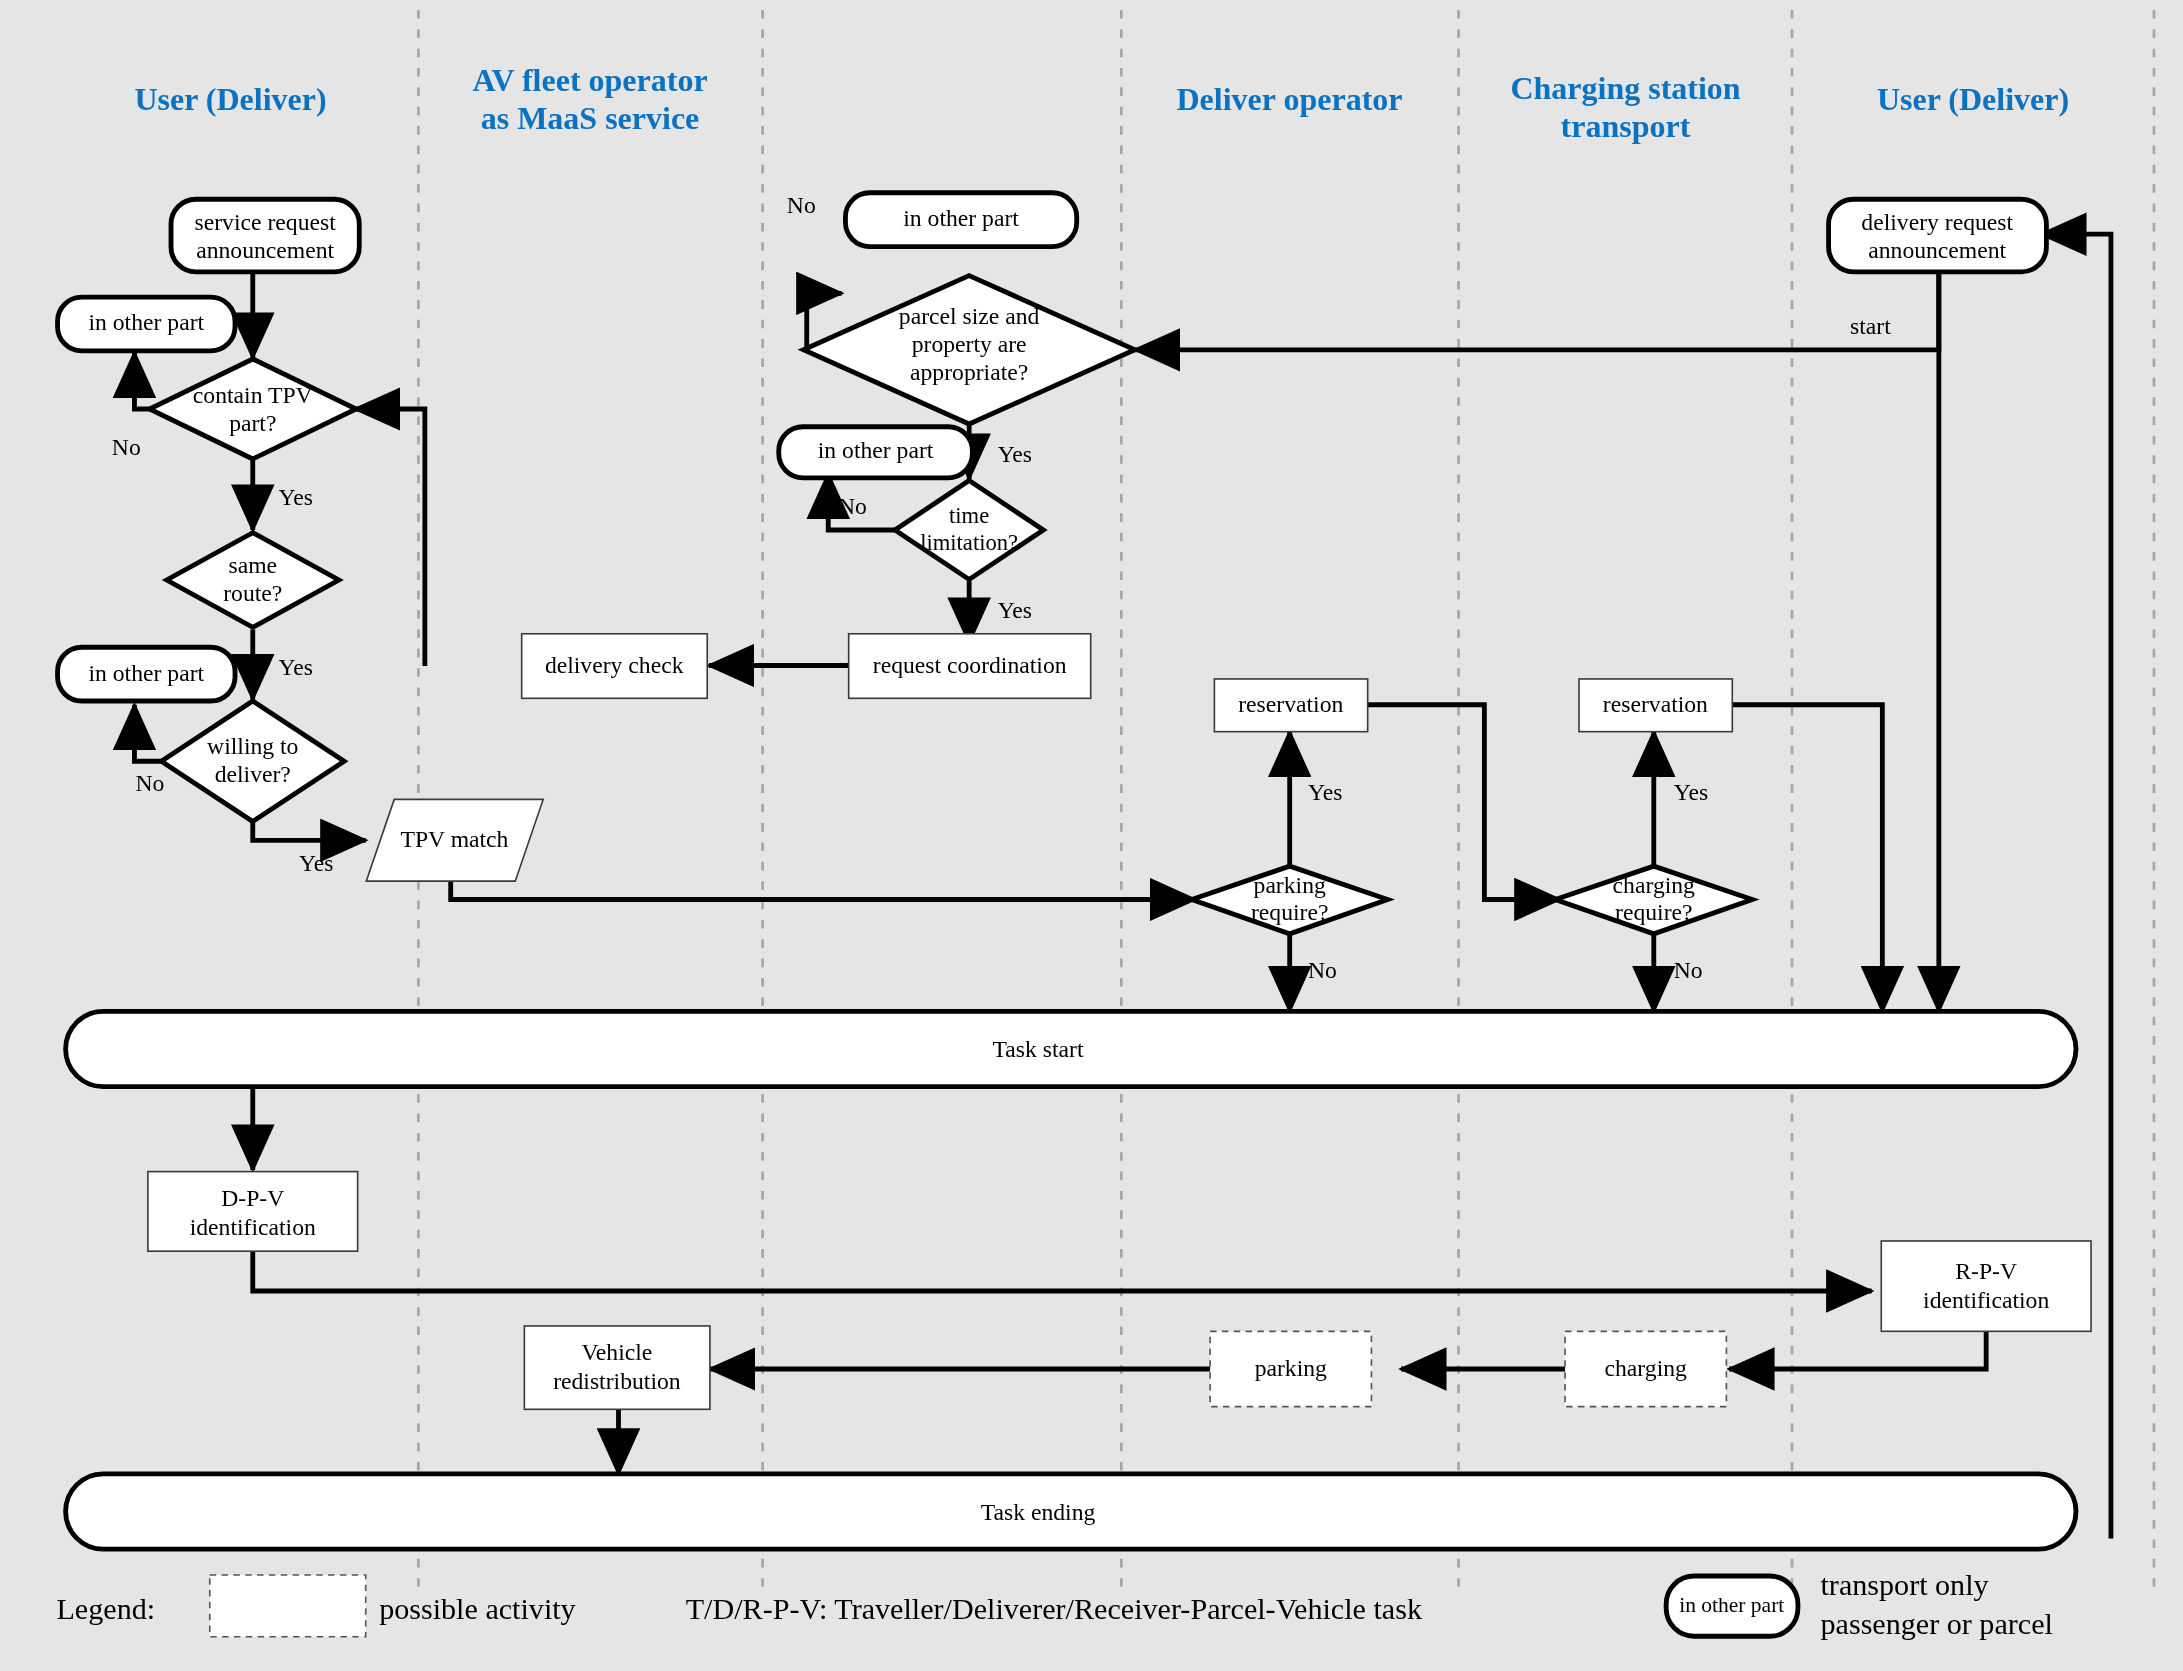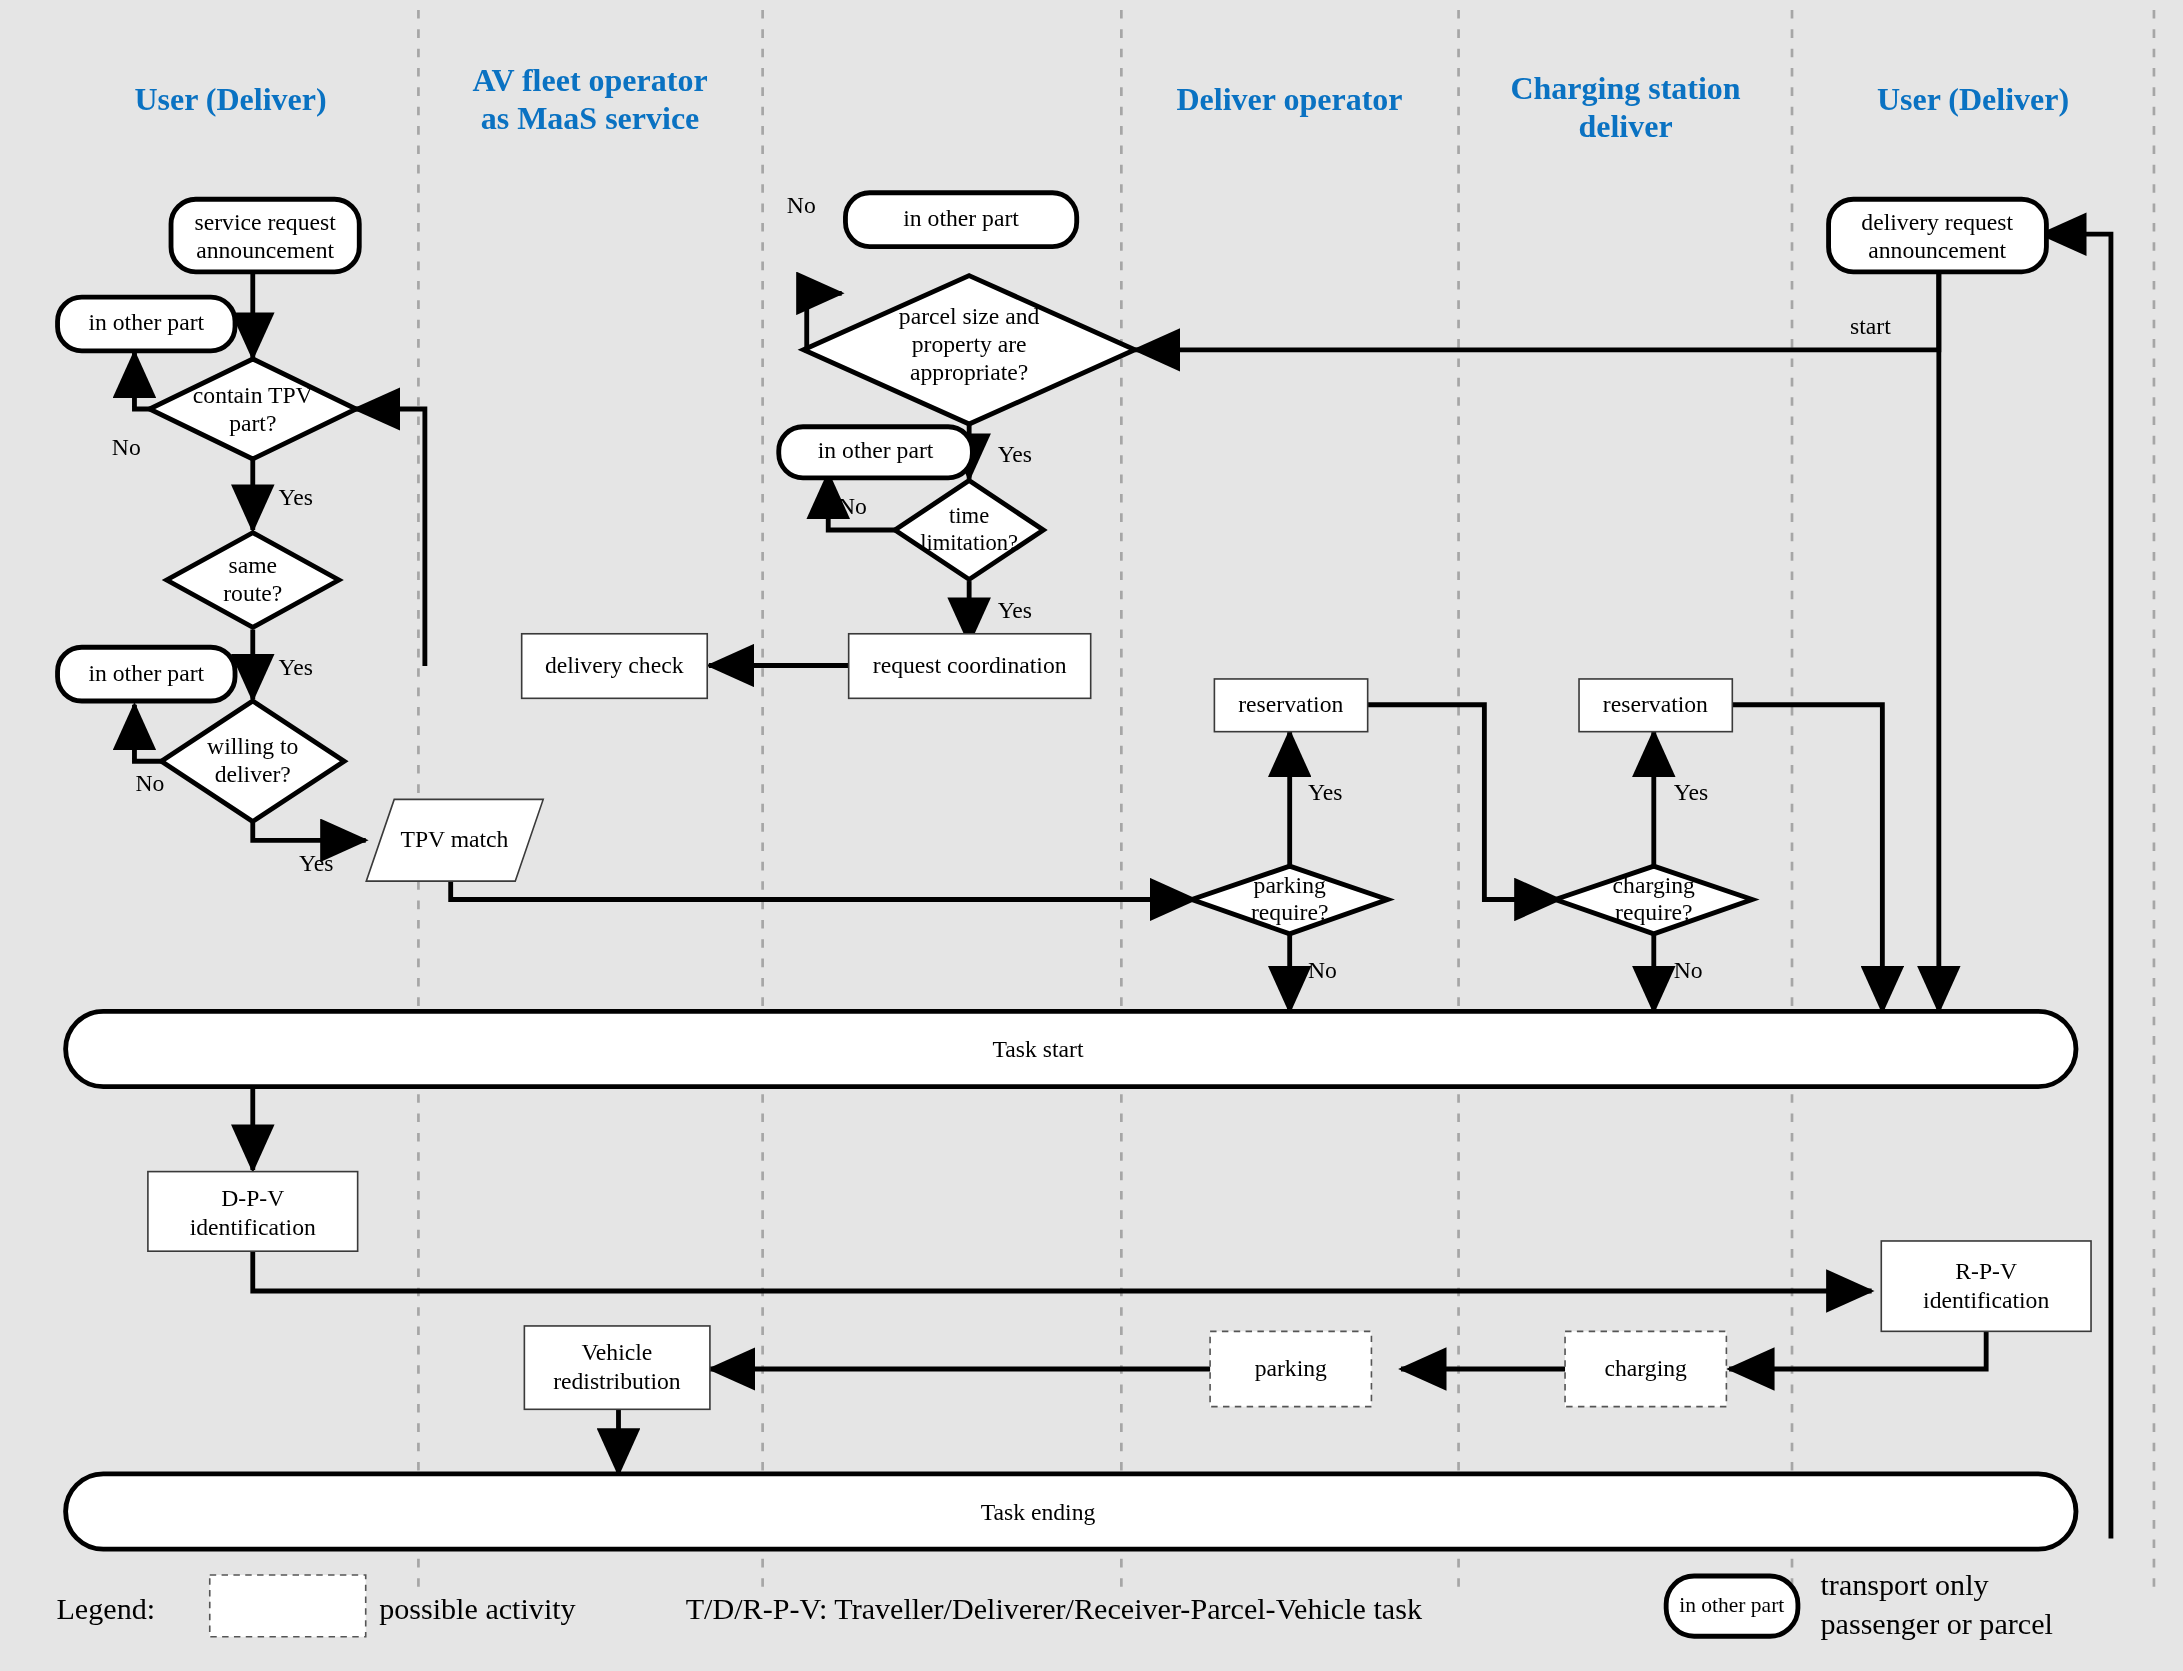--- a/index.html
+++ b/index.html
@@ -30,21 +30,21 @@
   </div>
   <div class="swim-title" style="left:418px;top:62px;width:344px;">
     <div>AV fleet operator</div>
     <div>as MaaS service</div>
   </div>
   <div class="swim-title" style="left:1121px;top:81px;width:337px;">
     <div>Deliver operator</div>
   </div>
   <div class="swim-title" style="left:1459px;top:70px;width:333px;">
     <div>Charging station</div>
-    <div>deliver</div>
+    <div>transport</div>
   </div>
   <div class="swim-title" style="left:1792px;top:81px;width:362px;">
     <div>User (Deliver)</div>
   </div>
 
   <svg id="flow" viewBox="0 0 4059 3108" xmlns="http://www.w3.org/2000/svg">
     <defs>
       <marker id="ah" markerWidth="10" markerHeight="9" refX="9.4" refY="4.5" orient="auto" markerUnits="strokeWidth">
         <path d="M0,0 L10,4.5 L0,9 z" fill="#000"></path>
       </marker>

